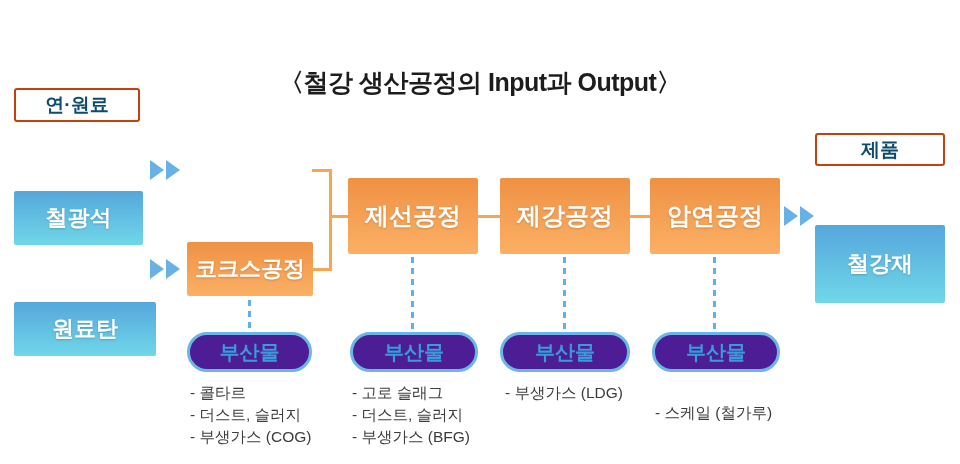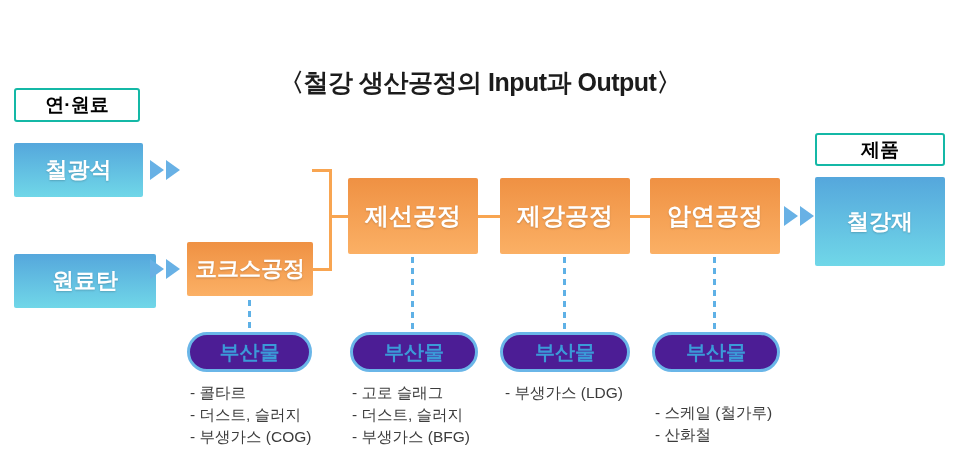--- a/index.html
+++ b/index.html
@@ -5,28 +5,28 @@
   html,body{margin:0;padding:0;background:#ffffff;}
   .canvas{
     position:relative;width:960px;height:464px;background:#ffffff;overflow:hidden;
     font-family:"Liberation Sans","DejaVu Sans",sans-serif;
   }
   .title{
     position:absolute;left:0;top:24px;width:960px;text-align:center;
     font-size:25px;font-weight:bold;color:#1c1c1c;letter-spacing:-0.5px;margin-top:42px;
   }
   .tag-box{
-    position:absolute;background:#ffffff;border:2px solid #14b8a6;border-radius:3px;
+    position:absolute;background:#ffffff;border:2px solid #c2410c;border-radius:3px;
     display:flex;align-items:center;justify-content:center;
-    font-size:19px;font-weight:bold;color:#000000;box-sizing:border-box;
+    font-size:19px;font-weight:bold;color:#0c4a6e;box-sizing:border-box;
   }
   .blue-box{
     position:absolute;background:linear-gradient(180deg,#55a7dc 0%,#70d7e8 100%);
     display:flex;align-items:center;justify-content:center;border-radius:2px;
-    font-size:22px;font-weight:bold;color:#ffffff;text-shadow:0 1px 2px rgba(0,0,0,0.18);
+    font-size:22px;font-weight:bold;color:#ffffff;text-shadow:0 1px 2px rgba(0,0,0,0.18);margin-top:48px;
   }
   .orange-box{
     position:absolute;background:linear-gradient(180deg,#ef9143 0%,#fbb065 100%);
     display:flex;align-items:center;justify-content:center;border-radius:2px;
     font-size:22px;font-weight:bold;color:#ffffff;text-shadow:0 1px 2px rgba(0,0,0,0.18);
   }
   .orange-box.big{font-size:24px;}
   .oline{position:absolute;background:#f8a551;}
   .vdash{
     position:absolute;width:3px;
@@ -77,21 +77,21 @@
   <div class="orange-box big" style="left:348px;top:178px;width:130px;height:76px">제선공정</div>
   <div class="orange-box big" style="left:500px;top:178px;width:130px;height:76px">제강공정</div>
   <div class="orange-box big" style="left:650px;top:178px;width:130px;height:76px">압연공정</div>
 
   <div class="chevrons" style="left:784px;top:206px">
     <span class="tri"></span>
     <span class="tri"></span>
   </div>
 
   <div class="tag-box" style="left:815px;top:133px;width:130px;height:33px">제품</div>
-  <div class="blue-box" style="left:815px;top:177px;width:130px;height:89px">철강재</div>
+  <div class="blue-box" style="left:815px;top:177px;width:130px;height:78px">철강재</div>
 
   <div class="vdash" style="left:248px;top:300px;height:30px"></div>
   <div class="vdash" style="left:411px;top:257px;height:73px"></div>
   <div class="vdash" style="left:563px;top:257px;height:73px"></div>
   <div class="vdash" style="left:713px;top:257px;height:73px"></div>
 
   <div class="oval" style="left:187px;top:332px;width:125px;height:40px">부산물</div>
   <div class="oval" style="left:350px;top:332px;width:128px;height:40px">부산물</div>
   <div class="oval" style="left:500px;top:332px;width:130px;height:40px">부산물</div>
   <div class="oval" style="left:652px;top:332px;width:128px;height:40px">부산물</div>
@@ -104,16 +104,15 @@
   <div class="bp-list" style="left:352px;top:382px">
     <div>- 고로 슬래그</div>
     <div>- 더스트, 슬러지</div>
     <div>- 부생가스 (BFG)</div>
   </div>
   <div class="bp-list" style="left:505px;top:382px">
     <div>- 부생가스 (LDG)</div>
   </div>
   <div class="bp-list" style="left:655px;top:402px">
     <div>- 스케일 (철가루)</div>
-    <div>- 산화철</div>
   </div>
 
 </div>
 
 </body></html>

